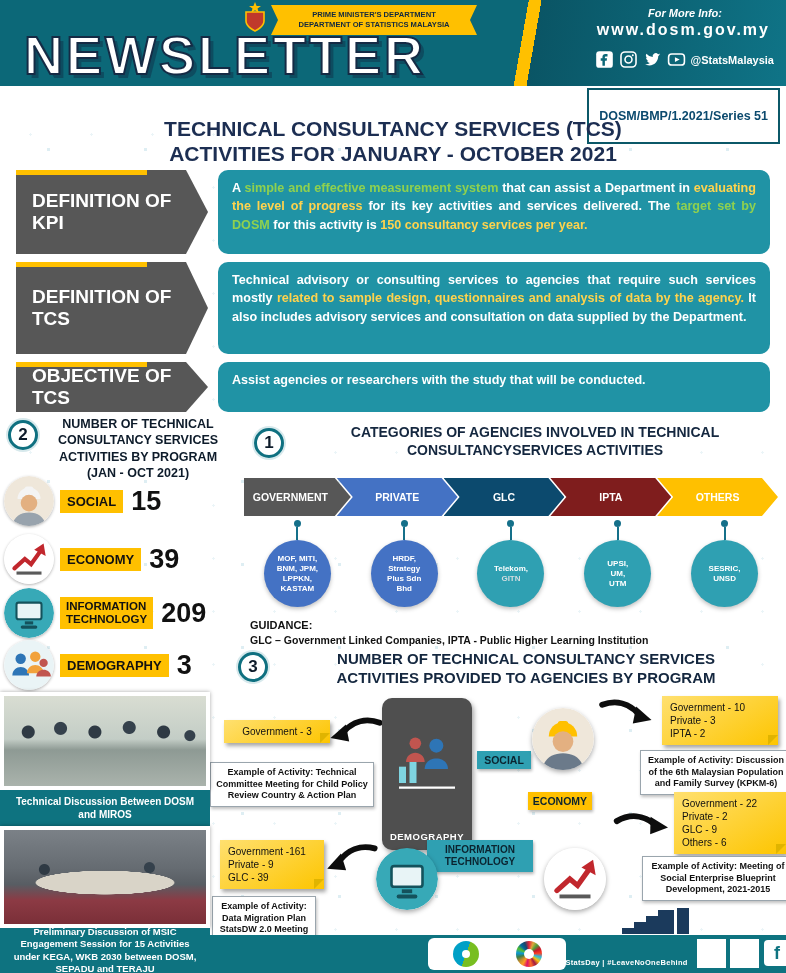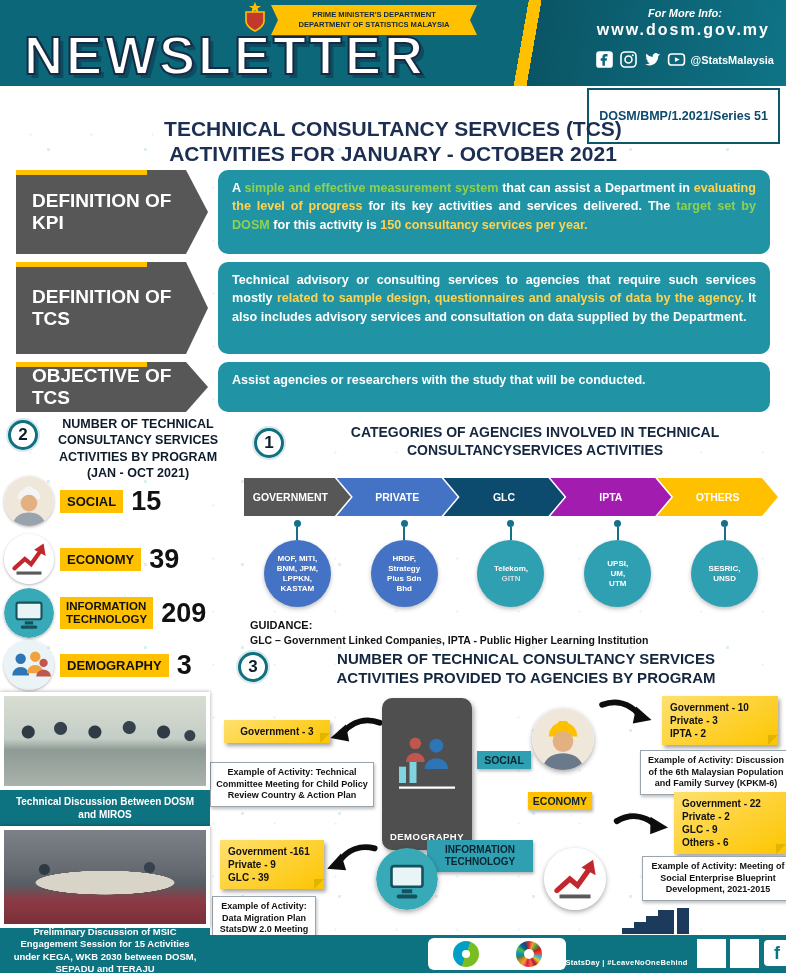--- a/index.html
+++ b/index.html
@@ -78,42 +78,42 @@
     font-size:14px;font-weight:800;color:#14273f;line-height:1.25}
   #chevrons{position:absolute;left:244px;top:478px;width:534px;height:38px;display:flex}
   .chev{flex:1;display:flex;align-items:center;justify-content:center;color:#fff;font-weight:800;font-size:10.5px;
     padding-right:14px;
     clip-path:polygon(0 0,calc(100% - 16px) 0,100% 50%,calc(100% - 16px) 100%,0 100%,16px 50%)}
   .chev:first-child{clip-path:polygon(0 0,calc(100% - 16px) 0,100% 50%,calc(100% - 16px) 100%,0 100%)}
   .chev + .chev{margin-left:-14px;padding-left:14px}
   .chev:nth-child(1){background:#575757;z-index:5}
   .chev:nth-child(2){background:#4472c4;z-index:4}
   .chev:nth-child(3){background:#0c4a6e;z-index:3}
-  .chev:nth-child(4){background:#a21caf;z-index:2}
+  .chev:nth-child(4){background:#7f1d1d;z-index:2}
   .chev:nth-child(5){background:#ffc000;z-index:1}
   #agency-row{position:absolute;left:244px;top:520px;width:534px;display:flex}
   .agency-col{flex:1;display:flex;flex-direction:column;align-items:center}
   .dot{width:7px;height:7px;border-radius:50%;background:#15708a}
   .vline{width:2px;height:13px;background:#15708a}
   .agency-circle{width:67px;height:67px;border-radius:50%;display:flex;flex-direction:column;
     align-items:center;justify-content:center;color:#fff;font-size:8px;font-weight:800;text-align:center;
     line-height:1.25;box-shadow:0 2px 4px rgba(0,0,0,.25)}
   .ac-blue{background:#4472c4}
   .ac-teal{background:#2fa0b2}
   .muted{color:#d4dde1;font-weight:700}
   #guidance{position:absolute;left:250px;top:618px;width:528px;color:#111;line-height:1.35}
   #guidance-label{font-size:11px;font-weight:800}
   #guidance-text{font-size:10.5px;font-weight:700}
 
   
   #prov-heading{position:absolute;left:270px;top:650px;width:512px;text-align:center;
     font-size:15px;font-weight:800;color:#14273f;line-height:1.25}
   #diagram{position:absolute;left:210px;top:692px;width:576px;height:243px}
   .note{position:absolute;background:linear-gradient(150deg,#ffe070 0%,#fdc500 100%);
-    box-shadow:2px 3px 4px rgba(0,0,0,.35);padding:5px 8px;font-size:10px;font-weight:700;
+    box-shadow:2px 3px 4px rgba(0,0,0,.35);padding:5px 8px;font-size:10px;font-weight:400;
     color:#111;line-height:1.3}
   .note::after{content:"";position:absolute;right:0;bottom:0;border-width:10px 10px 0 0;
     border-style:solid;border-color:#e0b400 transparent transparent transparent}
   .caption{position:absolute;background:#fff;border:1px solid #9aa5ad;box-shadow:1px 2px 3px rgba(0,0,0,.25);
     padding:4px 5px;font-size:9px;font-weight:600;color:#111;text-align:center;line-height:1.3}
   .arrow{position:absolute;width:56px;height:34px}
   .arrow svg{width:100%;height:100%}
   .flip{transform:scaleX(-1)}
   #note-a{left:14px;top:28px;width:106px;text-align:center}
   #arrow-a{left:118px;top:24px}

